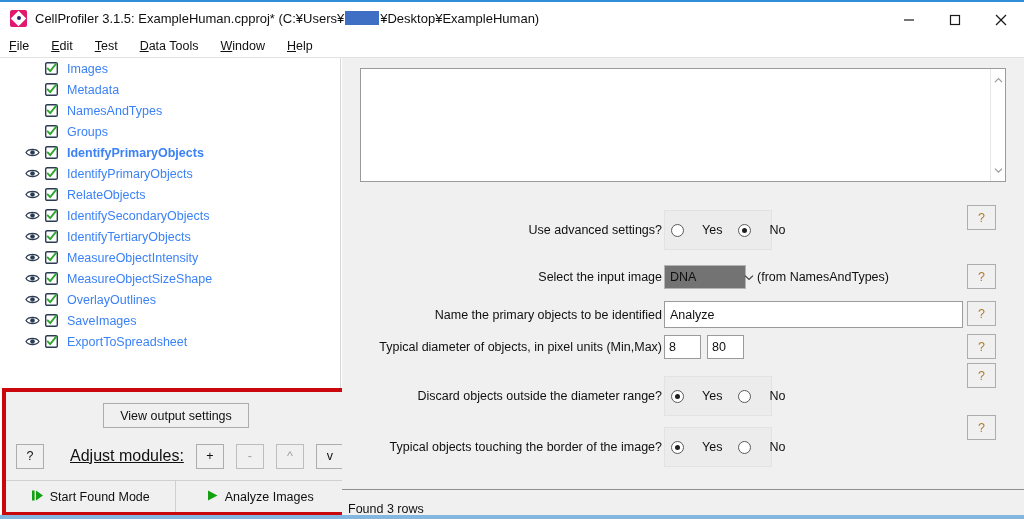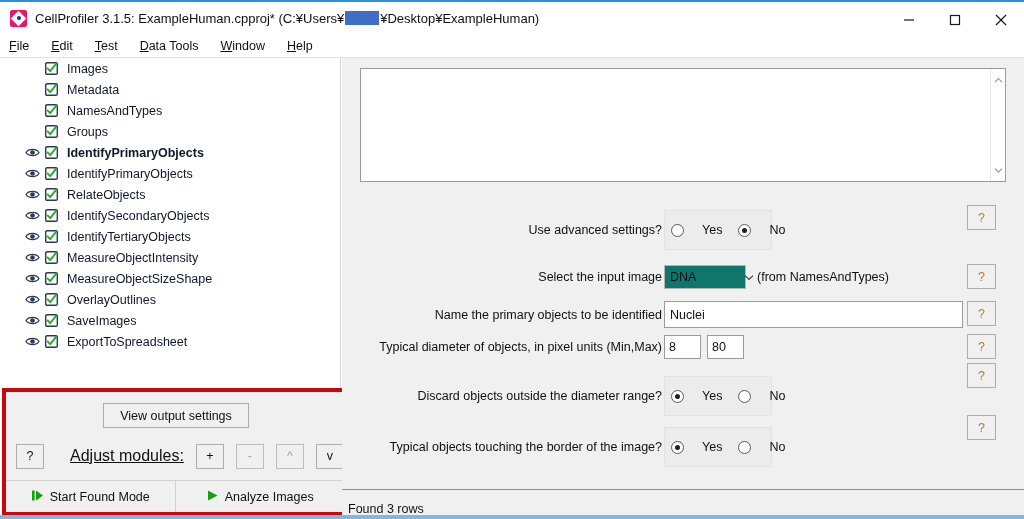--- a/index.html
+++ b/index.html
@@ -129,21 +129,21 @@
     flex: none;
   }
   .chk {
     width: 13px; height: 13px;
     flex: none;
     margin-right: 9px;
     position: relative;
   }
   .module-label {
     font-size: 12.5px;
-    color: #0f172a;
+    color: #3b82f6;
     white-space: nowrap;
   }
   .module-label.sel { font-weight: bold; }
 
   
   #redbox {
     position: absolute;
     left: 2px; top: 388px;
     width: 346px; height: 128px;
     border: 4px solid #c9070c;
@@ -305,21 +305,21 @@
     border: 1px solid #adadad;
     box-sizing: border-box;
     display: flex; align-items: center; justify-content: center;
     font-size: 12.5px;
     color: #b07a2a;
   }
   #combo-dna {
     position: absolute;
     left: 322px;
     width: 82px; height: 24px;
-    background: #0f766e;
+    background: #737373;
     border: 1px solid #b4b4b4;
     box-sizing: border-box;
     display: flex; align-items: center;
     padding: 0 5px;
     font-size: 12.5px;
     color: #101010;
     justify-content: space-between;
     gap: 48px;
   }
   #combo-suffix {
@@ -677,21 +677,21 @@
         </span>
       </div>
       <div id="combo-suffix">(from NamesAndTypes)</div>
       <div class="help-btn" style="top:-1px;">
         <span>?</span>
       </div>
     </div>
 
     <div class="setting-row" style="top:243px; height:27px;">
       <div class="setting-label">Name the primary objects to be identified</div>
-      <div id="name-input">Nuclei</div>
+      <div id="name-input">Analyze</div>
       <div class="help-btn" style="top:0px;">
         <span>?</span>
       </div>
     </div>
 
     <div class="setting-row" style="top:277px; height:24px;">
       <div class="setting-label">Typical diameter of objects, in pixel units (Min,Max)</div>
       <div class="num-input" style="left:322px;">8</div>
       <div class="num-input" style="left:365px;">80</div>
       <div class="help-btn" style="top:-1px;">

